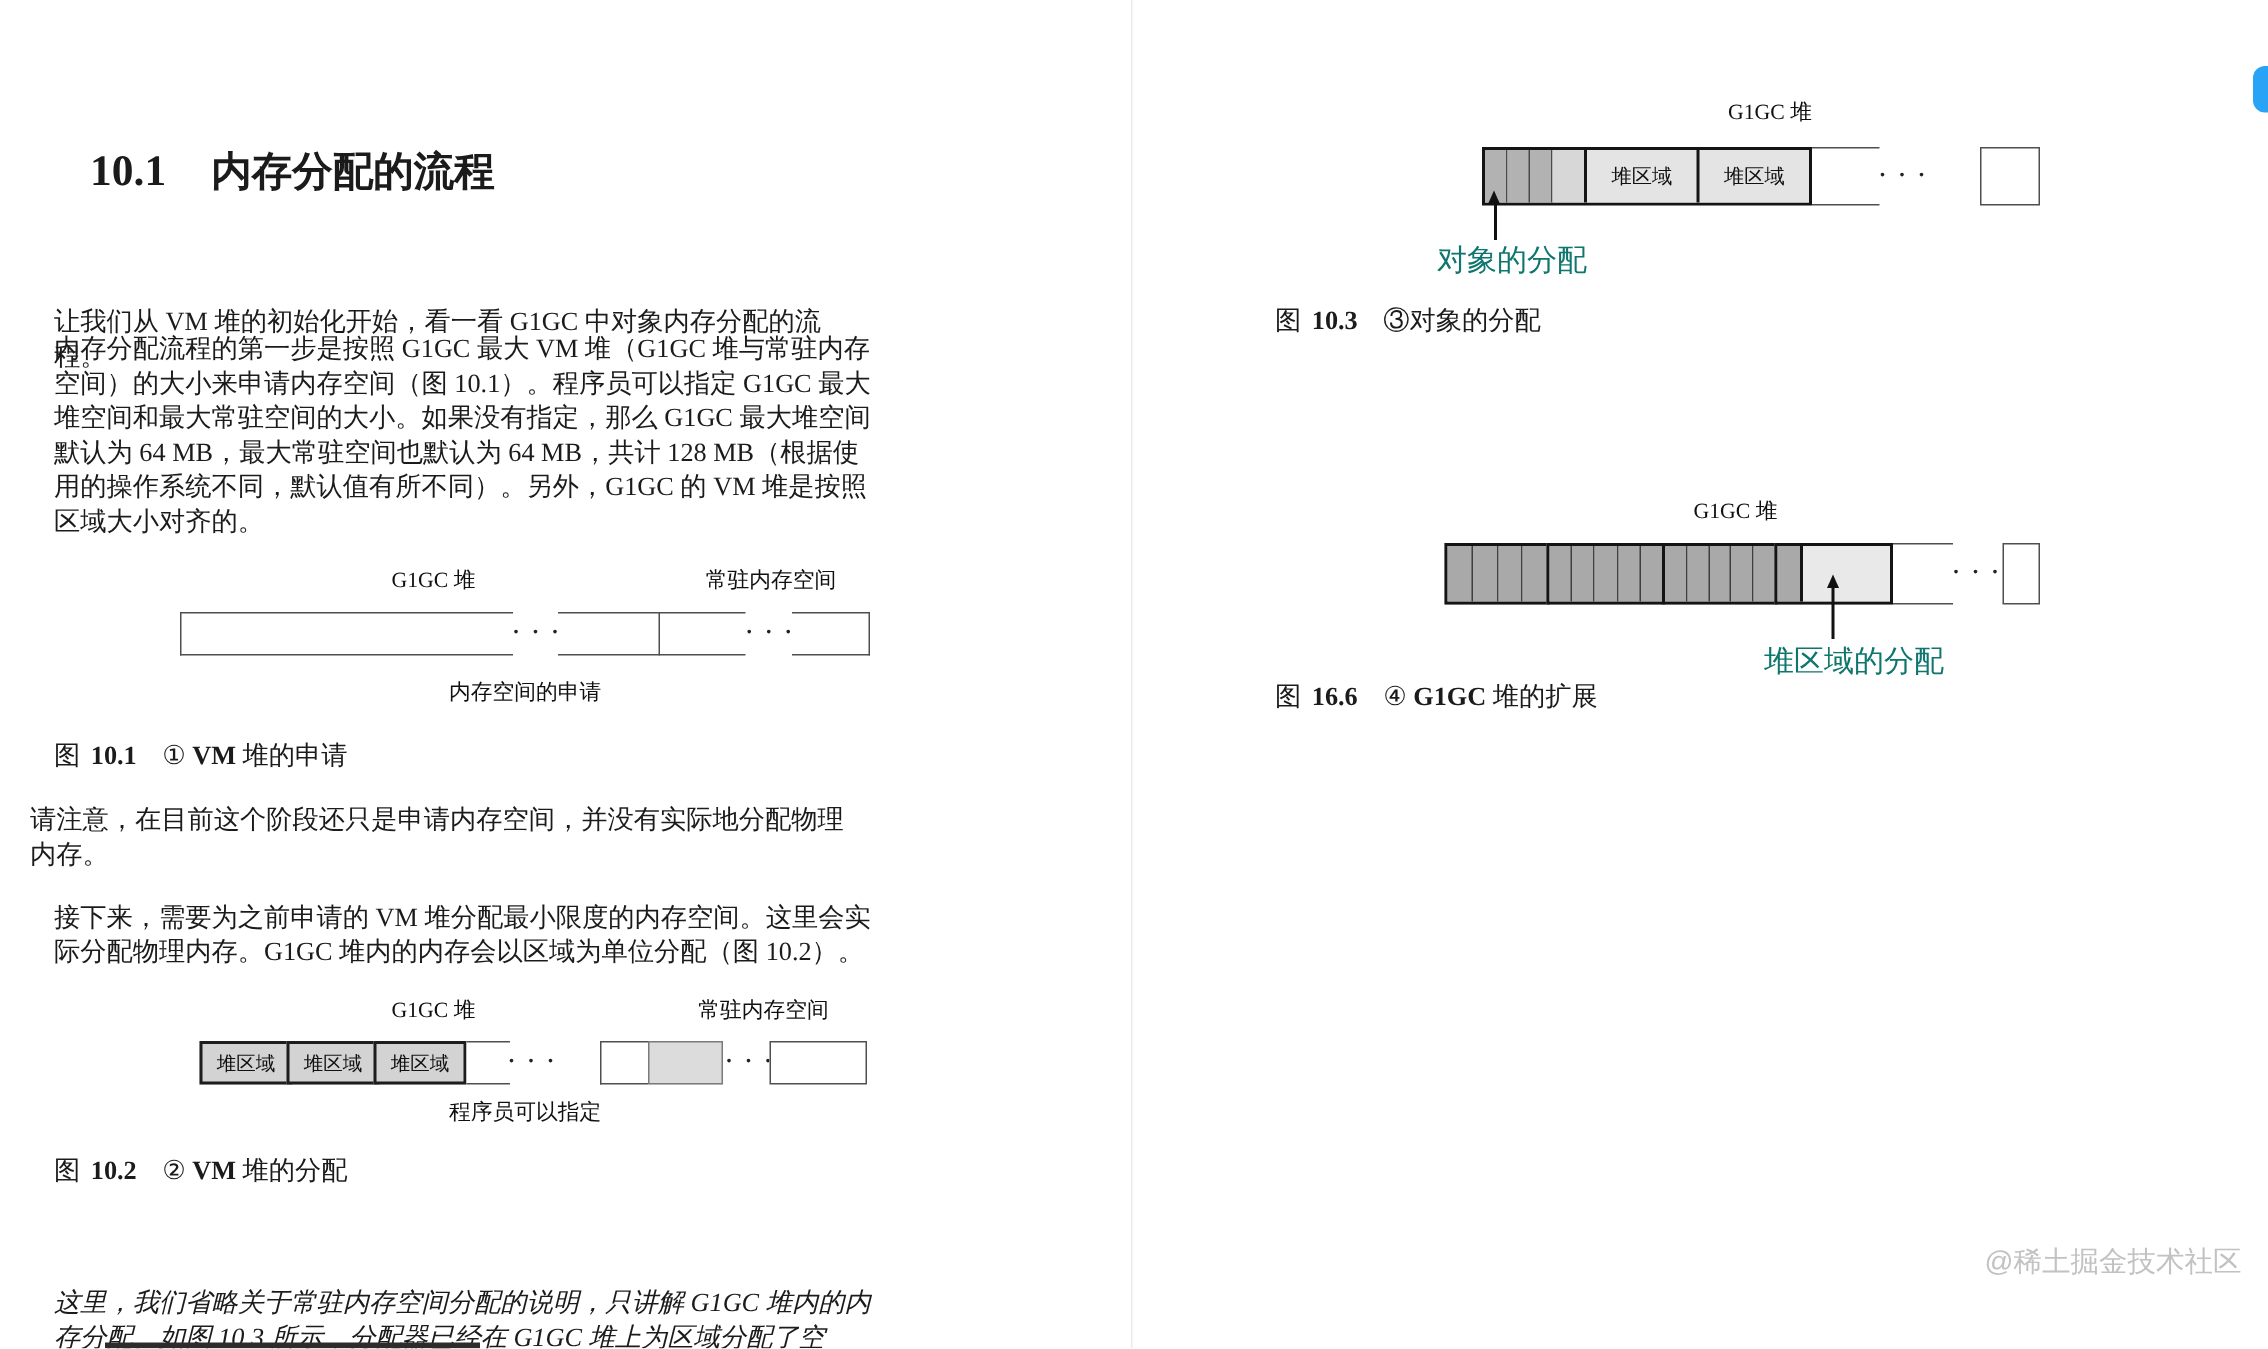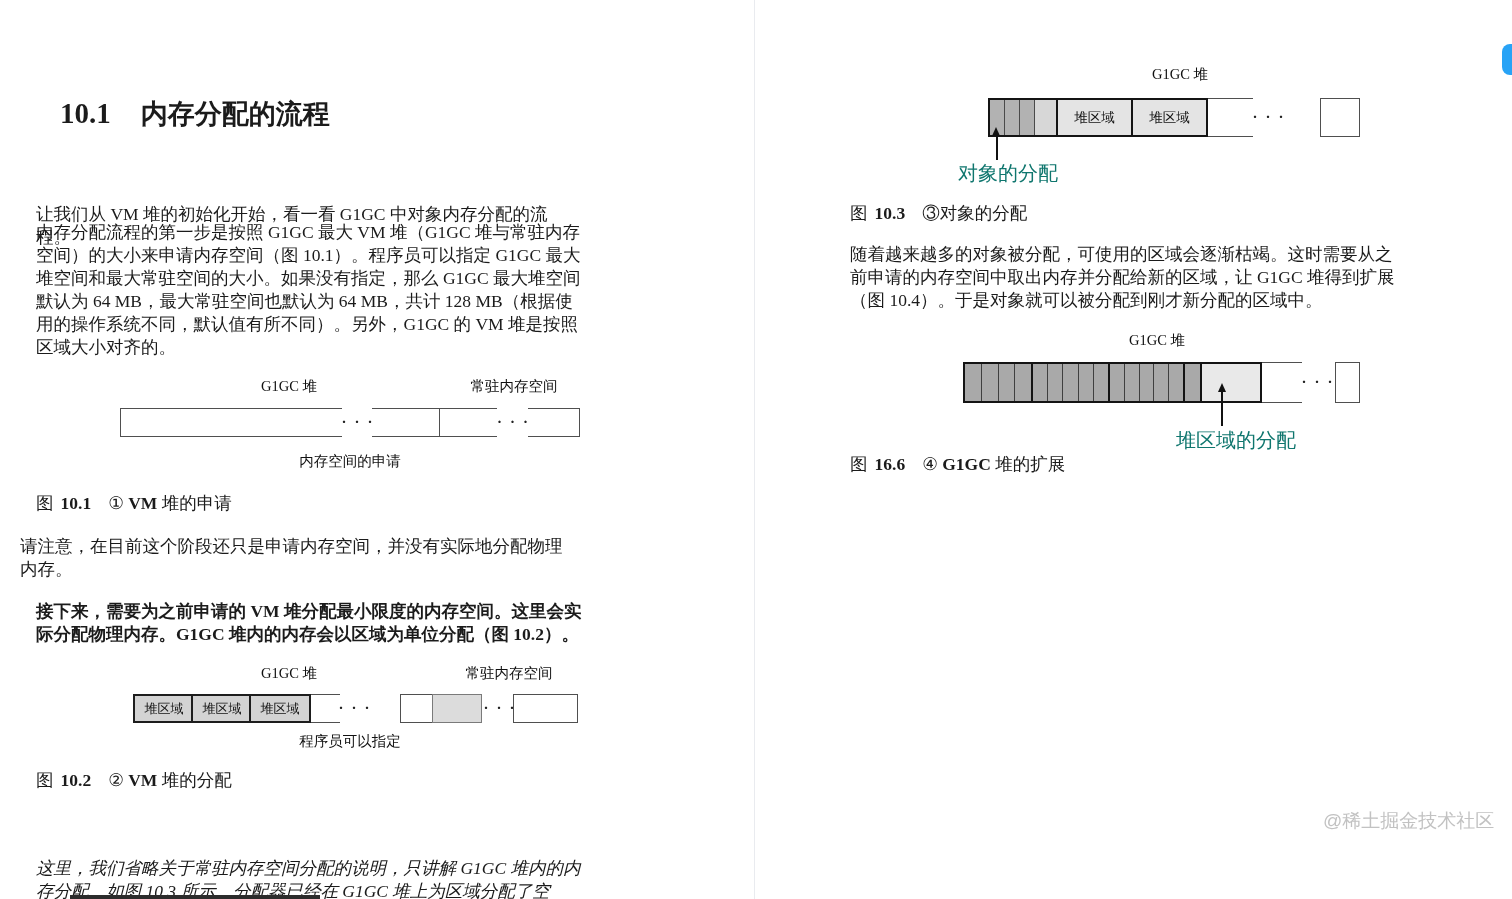--- a/index.html
+++ b/index.html
@@ -49,21 +49,21 @@
   .f4cell:last-child { border-right:none; }
   .f4gray  { flex:0 0 17px; background:#a9a9a9; border-right:2px solid #141414; }
   .f4light { flex:1; background:#e9e9e9; }
 
   .arrowhead { position:absolute; width:0; height:0;
                border-left:4.5px solid transparent; border-right:4.5px solid transparent;
                border-bottom:9px solid #111; }
   .arrowstem { position:absolute; width:1.5px; background:#111; }
   .arrowlabel{ position:absolute; font-size:20px; white-space:nowrap; color:#0f766e; }
 
-  .watermark { position:absolute; left:1323px; top:808px; font-size:19px; color:#c2c2c2;
+  .watermark { position:absolute; left:1323px; top:828px; font-size:19px; color:#c2c2c2;
                font-family:"Liberation Sans","DejaVu Sans",sans-serif; }
   .bluepill { position:absolute; left:1502px; top:44px; width:20px; height:31px;
               border-radius:8px; background:#28a3f6; }
   .bottombar { position:absolute; left:70px; top:895px; width:250px; height:4px; background:#2c2c2c; }
 </style>
 </head>
 <body>
 
 <div class="page">
 
@@ -92,21 +92,21 @@
     <div class="dots" style="left:377px; width:31px;">···</div>
     <div class="seg br" style="left:408px; width:52px;"></div>
   </div>
   <div class="figlabel abs" style="left:250px; top:452px; width:200px;">内存空间的申请</div>
   <div class="caption abs" style="left:36px; top:491px;">
     <span>图</span><span class="num">10.1</span><span class="rest"><span>① </span><b>VM</b><span> 堆的申请</span></span>
   </div>
 
   <p class="body abs" style="left:20px; top:535px;">请注意，在目前这个阶段还只是申请内存空间，并没有实际地分配物理
 内存。</p>
-  <p class="body abs" style="left:36px; top:600px;font-weight:bold;">接下来，需要为之前申请的 VM 堆分配最小限度的内存空间。这里会实
+  <p class="body abs" style="left:36px; top:600px;">接下来，需要为之前申请的 VM 堆分配最小限度的内存空间。这里会实
 际分配物理内存。G1GC 堆内的内存会以区域为单位分配（图 10.2）。</p>
 
   <div class="figlabel abs" style="left:219px; top:664px; width:140px;">G1GC 堆</div>
   <div class="figlabel abs" style="left:439px; top:664px; width:140px;">常驻内存空间</div>
   <div class="bar" style="left:133px; top:694px; width:445px; height:29px;">
     <div class="regionbox" style="left:0;">堆区域</div>
     <div class="regionbox" style="left:58px;">堆区域</div>
     <div class="regionbox" style="left:116px;">堆区域</div>
     <div class="seg" style="left:178px; width:29px;"></div>
     <div class="dots" style="left:207px; width:28px;">···</div>
@@ -138,23 +138,20 @@
     <div class="dots" style="left:265px; width:30px;">···</div>
     <div class="endbox" style="left:332px; width:40px;"></div>
   </div>
   <div class="arrowhead" style="left:992px; top:127px;"></div>
   <div class="arrowstem" style="left:996px; top:135px; height:25px;"></div>
   <div class="arrowlabel" style="left:958px; top:160px;">对象的分配</div>
   <div class="caption abs" style="left:850px; top:201px;">
     <span>图</span><span class="num">10.3</span><span class="rest"><span>③对象的分配</span><b></b><span></span></span>
   </div>
 
-  <p class="body abs" style="left:850px; top:243px;">随着越来越多的对象被分配，可使用的区域会逐渐枯竭。这时需要从之
-前申请的内存空间中取出内存并分配给新的区域，让 G1GC 堆得到扩展
-（图 10.4）。于是对象就可以被分配到刚才新分配的区域中。</p>
 
   <div class="figlabel abs" style="left:1087px; top:331px; width:140px;">G1GC 堆</div>
   <div class="bar" style="left:963px; top:362px; width:397px; height:41px;">
     <div class="f4group" style="left:0; width:70px;">
       <div class="f4cell"></div>
       <div class="f4cell"></div>
       <div class="f4cell"></div>
       <div class="f4cell"></div>
     </div>
     <div class="f4group" style="left:68px; width:79px;">

